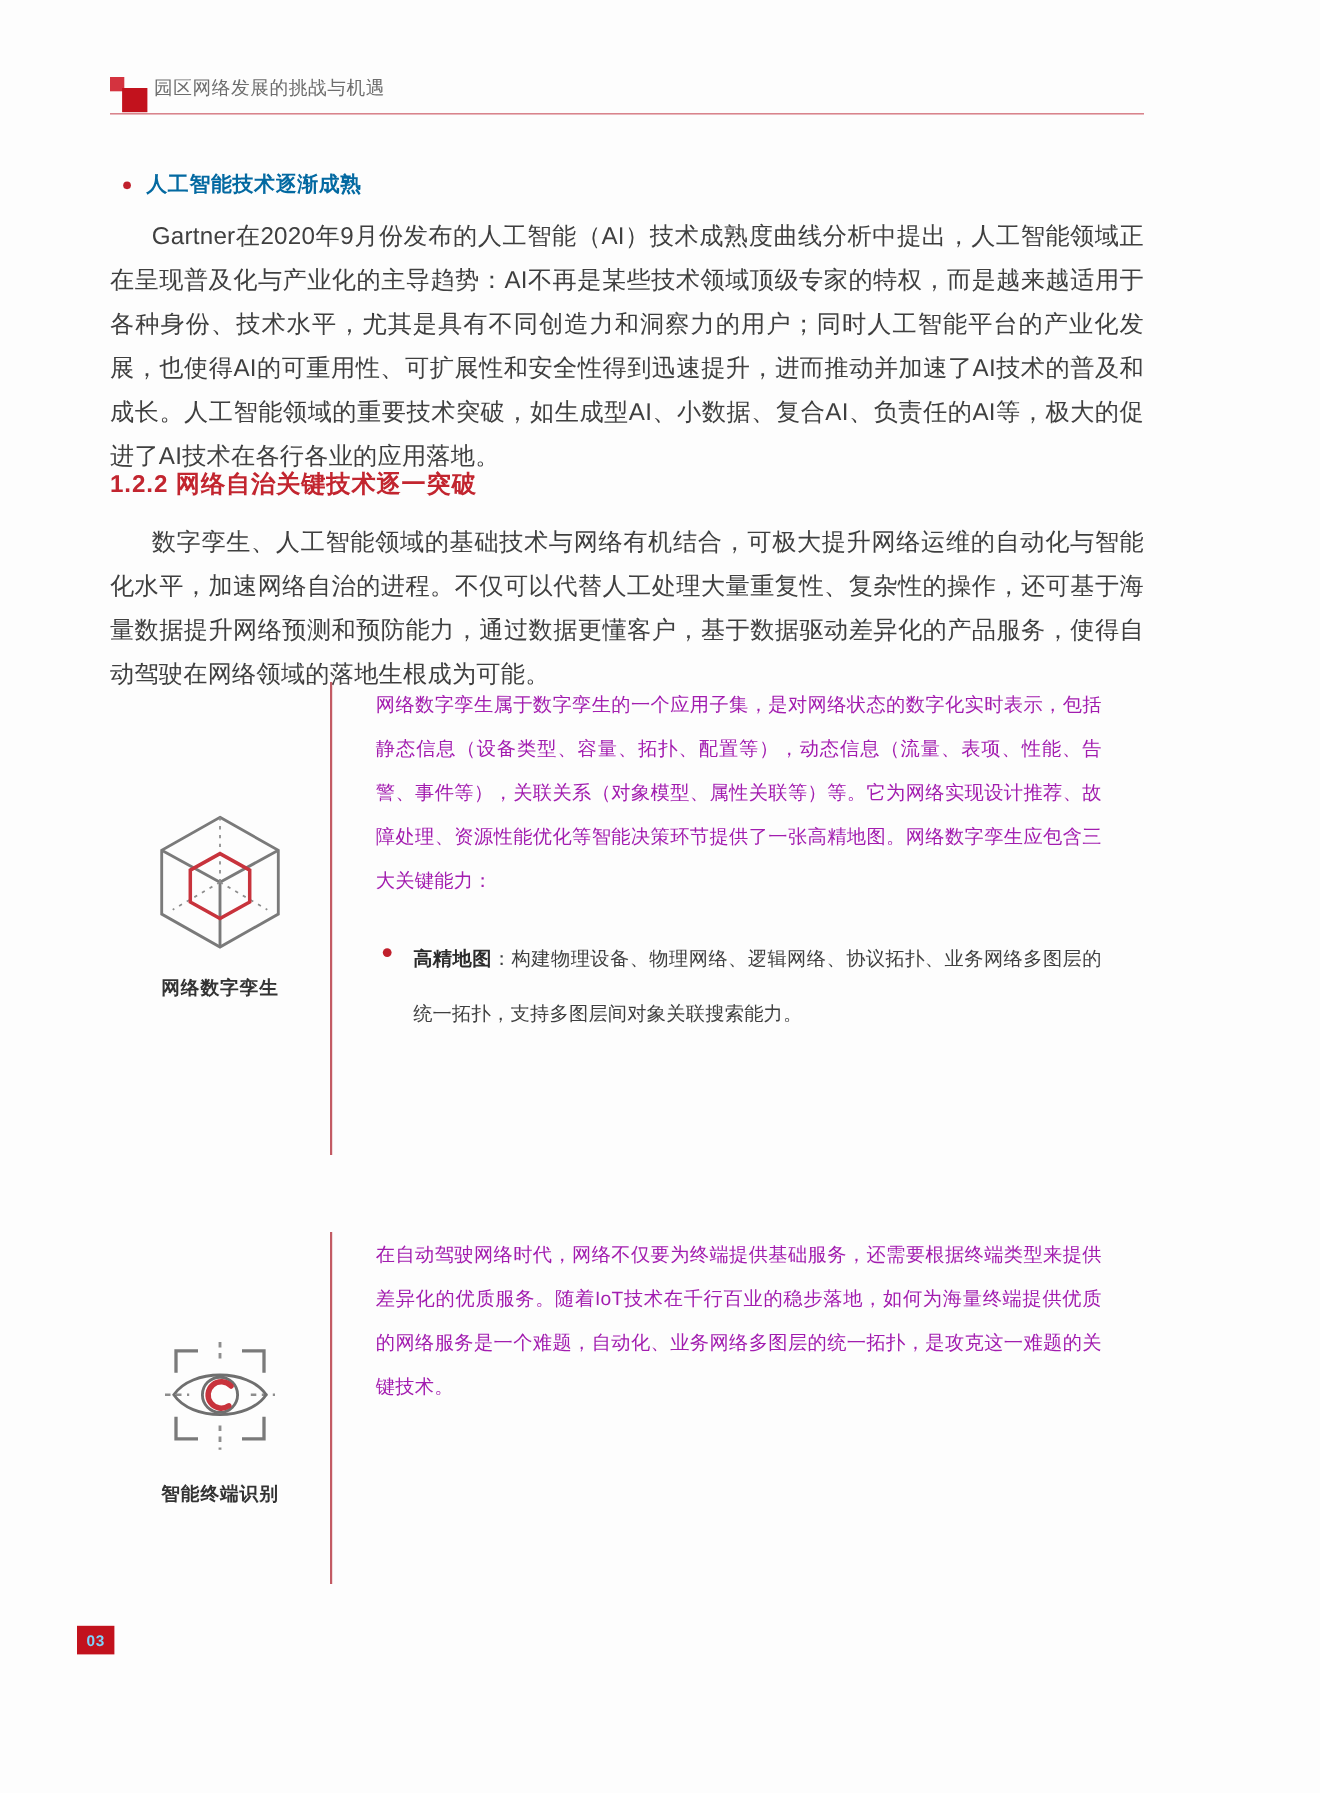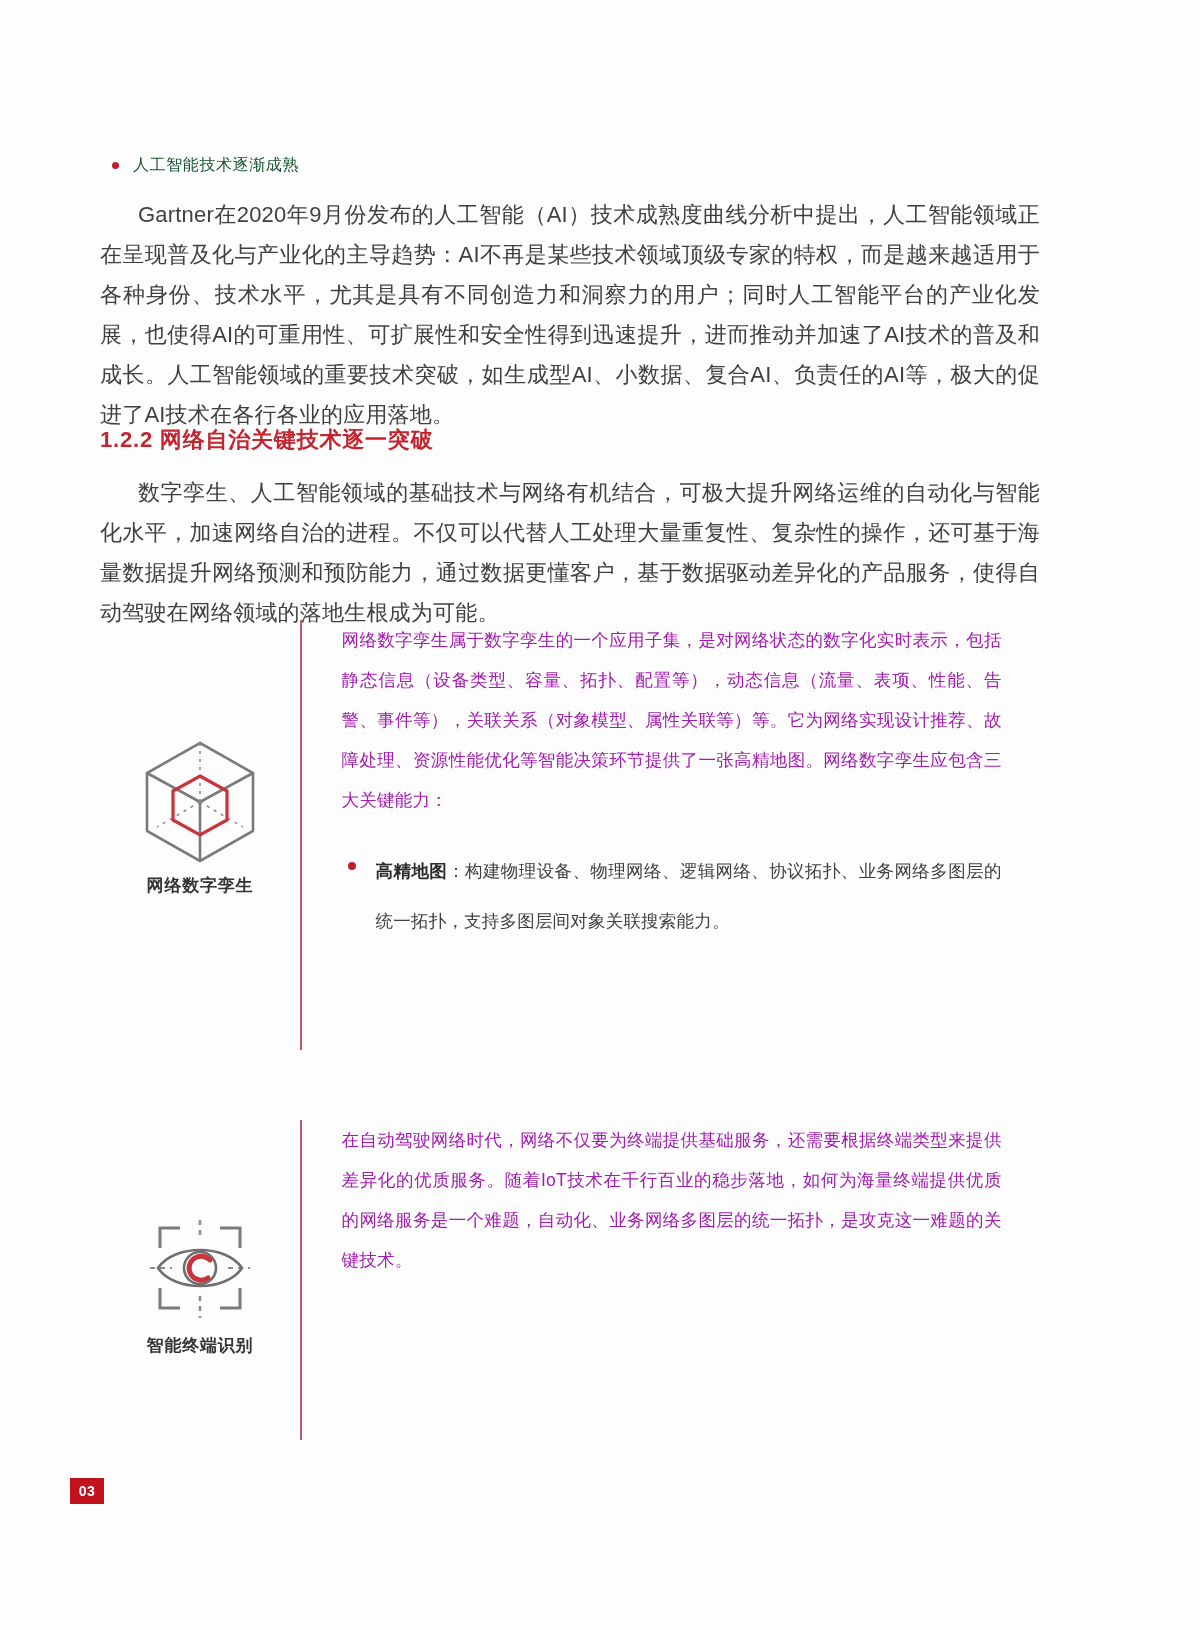--- a/index.html
+++ b/index.html
@@ -91,23 +91,23 @@
     gap: 14px;
   }
   .bullet-head .dot {
     width: 7px;
     height: 7px;
     border-radius: 50%;
     background: #c0202c;
     flex: 0 0 auto;
   }
   .bullet-head .txt {
-    font-size: 16px;
-    font-weight: normal;
-    color: #14532d;
+    font-size: 19px;
+    font-weight: bold;
+    color: #0369a1;
     letter-spacing: 0.6px;
   }
 
   .para-1 {
     position: absolute;
     left: 100px;
     top: 195px;
     width: 940px;
     text-indent: 38px;
   }
@@ -141,21 +141,21 @@
     width: 200px;
     flex: 0 0 200px;
     display: flex;
     flex-direction: column;
     align-items: center;
   }
   .feature-icon {
     display: block;
   }
   .feature-label {
-    margin-top: 4px;
+    margin-top: 16px;
     font-size: 17px;
     font-weight: bold;
     color: #333333;
     letter-spacing: 0.8px;
     white-space: nowrap;
   }
   .feature-rule {
     width: 1.6px;
     background: #c35b64;
     flex: 0 0 auto;
@@ -210,34 +210,42 @@
   }
 
   
   .page-number {
     position: absolute;
     left: 70px;
     top: 1478px;
     width: 34px;
     height: 26px;
     background: #c2121d;
-    color: #ffffff;
+    color: #7dd3fc;
     font-size: 14px;
     font-weight: bold;
     display: flex;
     align-items: center;
     justify-content: center;
     letter-spacing: 0.5px;
   }
 </style>
 </head>
 <body>
 
 <div class="page">
 
+  <div class="header">
+    <div class="header-mark">
+      <div class="sq-small"></div>
+      <div class="sq-large"></div>
+    </div>
+    <div class="header-title">园区网络发展的挑战与机遇</div>
+    <div class="header-rule"></div>
+  </div>
 
   <div class="bullet-head">
     <span class="dot"></span>
     <span class="txt">人工智能技术逐渐成熟</span>
   </div>
 
   <div class="body-text para-1">Gartner在2020年9月份发布的人工智能（AI）技术成熟度曲线分析中提出，人工智能领域正在呈现普及化与产业化的主导趋势：AI不再是某些技术领域顶级专家的特权，而是越来越适用于各种身份、技术水平，尤其是具有不同创造力和洞察力的用户；同时人工智能平台的产业化发展，也使得AI的可重用性、可扩展性和安全性得到迅速提升，进而推动并加速了AI技术的普及和成长。人工智能领域的重要技术突破，如生成型AI、小数据、复合AI、负责任的AI等，极大的促进了AI技术在各行各业的应用落地。</div>
 
   <div class="section-heading">1.2.2 网络自治关键技术逐一突破</div>
 

